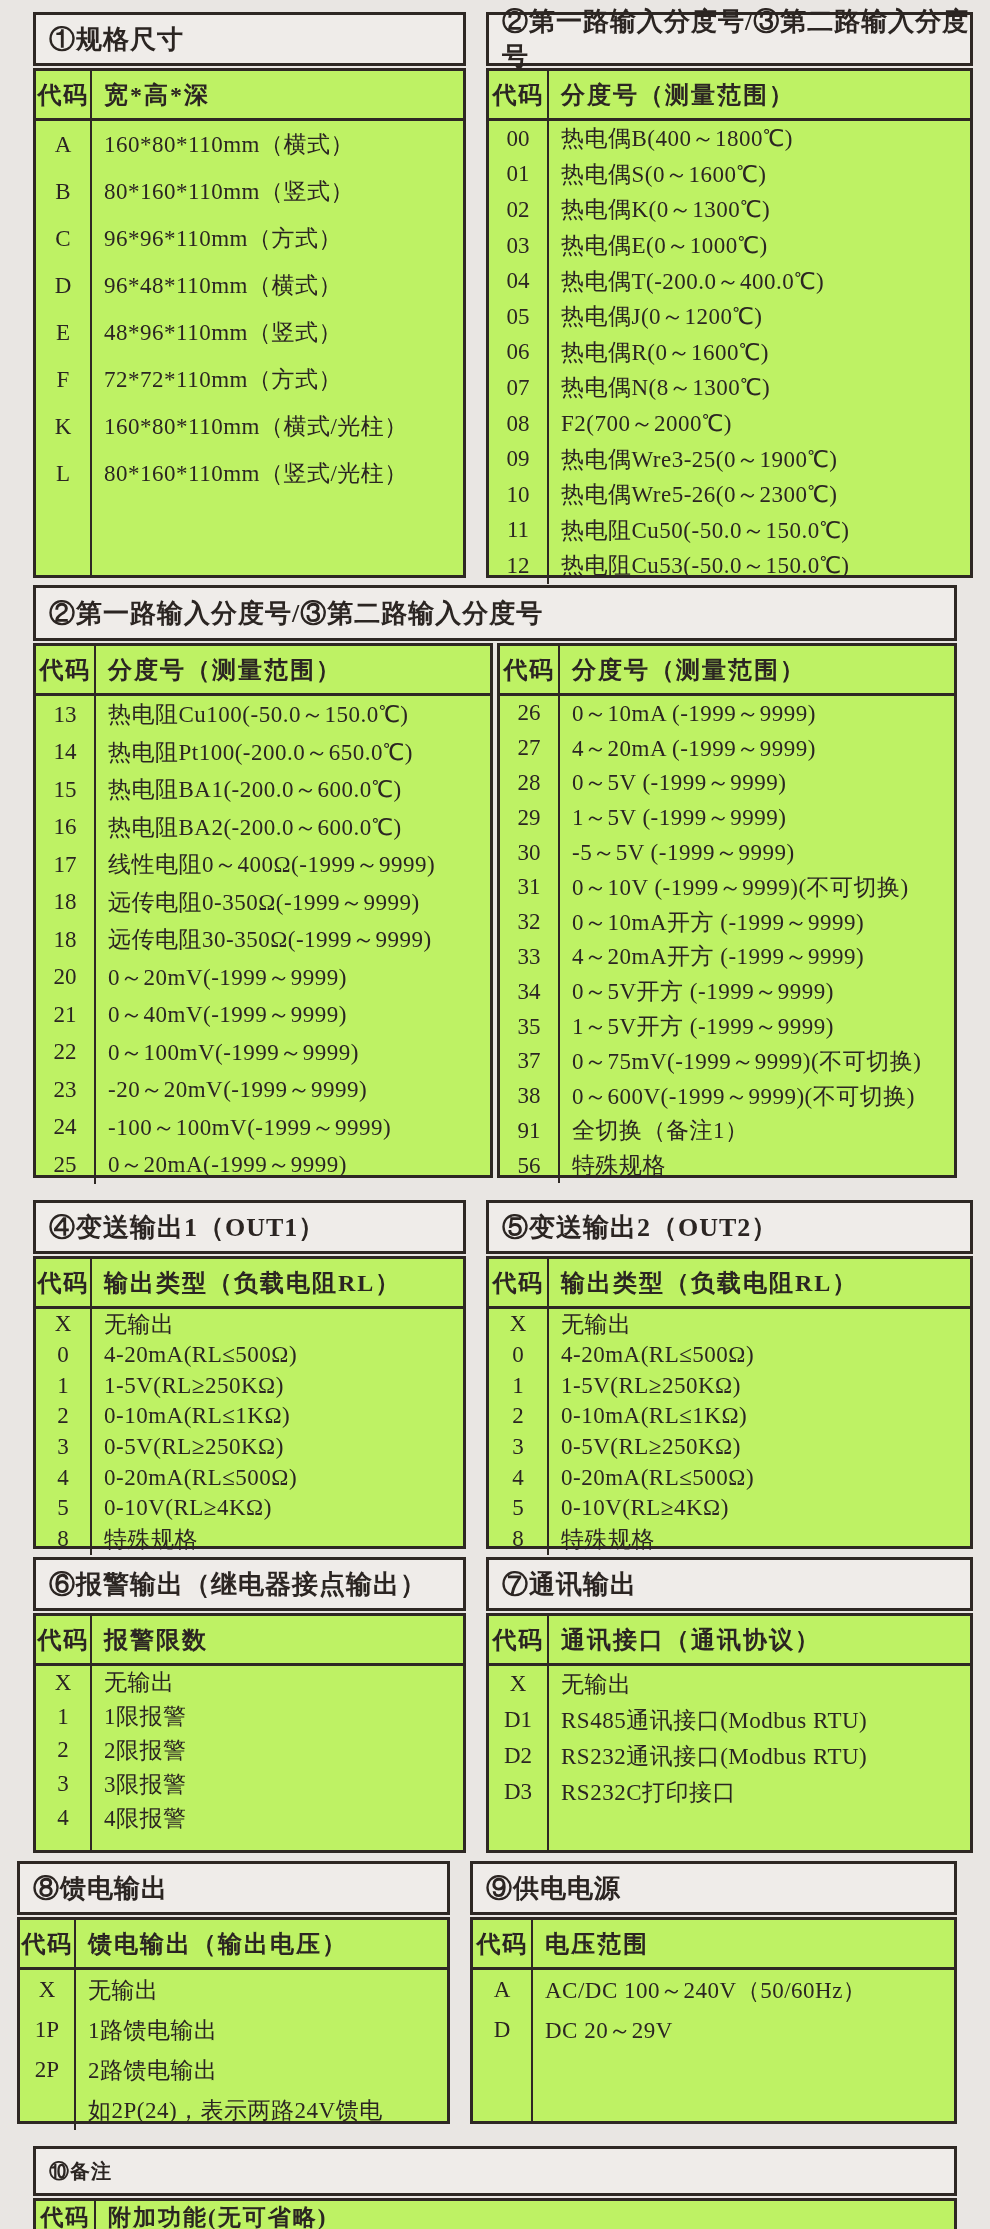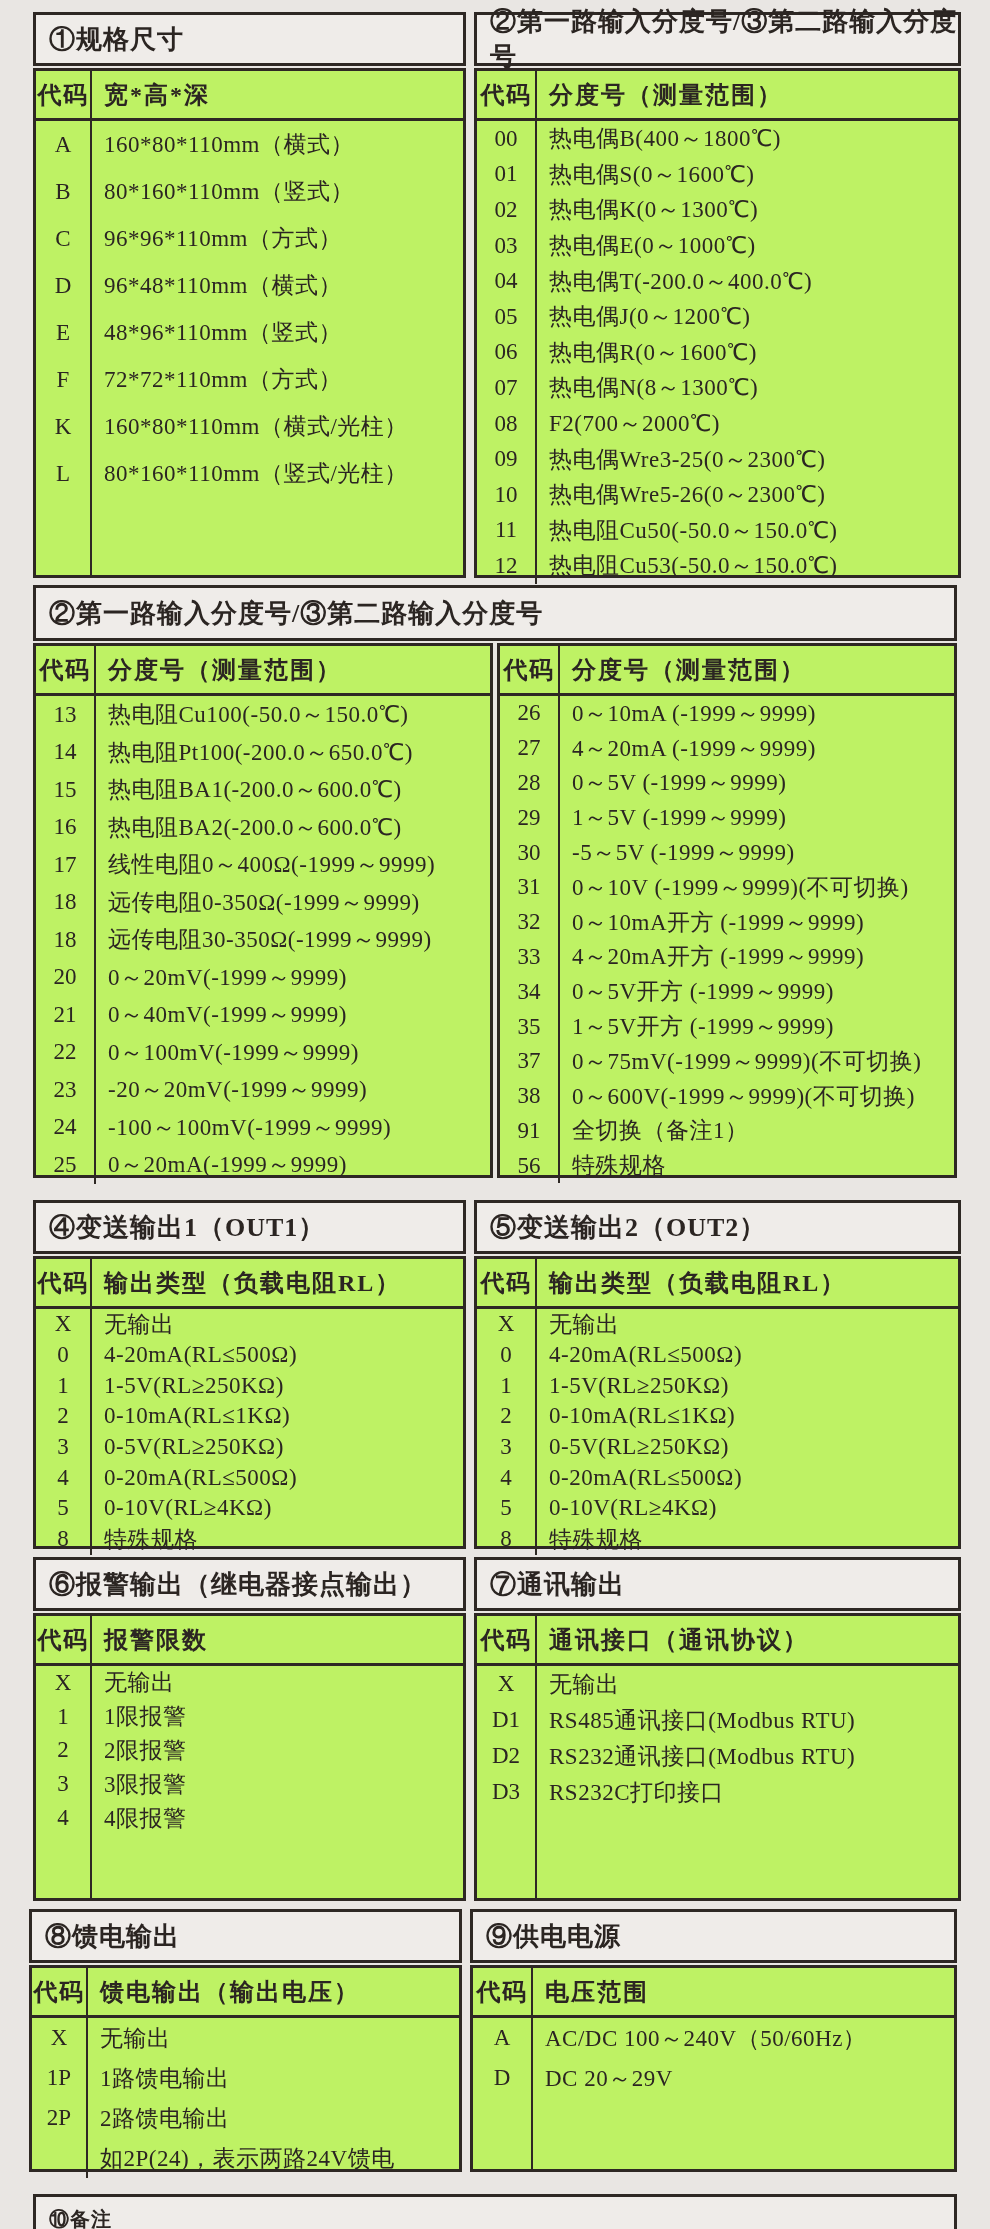--- a/index.html
+++ b/index.html
@@ -7,21 +7,21 @@
     width:990px; height:2229px;
     background:#e9e6e3;
     font-family:"Liberation Serif", serif;
     color:#2b2522;
     position:relative;
   }
   .wrap {
     position:absolute; left:33px; top:12px; width:924px;
     display:flex; flex-direction:column;
   }
-  .band { display:flex; gap:8px; }
+  .band { display:flex; gap:20px; }
   .col-l { width:433px; flex:none; display:flex; flex-direction:column; }
   .col-r { width:487px; flex:none; display:flex; flex-direction:column; }
   .full  { width:924px; display:flex; flex-direction:column; }
 
   .titlebox {
     flex:none; height:48px;
     border:3px solid #2e2824; background:#efece9;
     display:flex; align-items:center; padding-left:13px;
     font-weight:bold; font-size:26px; letter-spacing:1px;
   }
@@ -44,21 +44,21 @@
   }
   .td.desc { flex:1; padding-left:12px; padding-right:4px; letter-spacing:0.5px; white-space:nowrap; overflow:hidden; }
   .thead .td.desc { letter-spacing:2px; }
   .col-r .td.code, .full .td.code { --cw:58px; }
 
   .mt7 { margin-top:7px; } .mt5 { margin-top:22px; } .mt8 { margin-top:8px; }
   .subrow { flex:1; margin-top:2px; display:flex; gap:4px; min-height:0; }
   .subrow .bodybox { margin-top:0; }
   
   .b1 { height:566px; } .b2 { height:593px; } .b3 { height:349px; }
-  .b4 { height:344px;border-radius:26px; } .b5 { height:263px;justify-content:flex-end; } .b6 { height:120px; }
+  .b4 { height:296px;border-radius:26px; } .b5 { height:263px;justify-content:flex-end; } .b6 { height:120px; }
   .b6 .titlebox { height:44px; font-size:20px; }
   .b6 .thead { height:33px; border-bottom-width:2px; font-size:23px; }
   .b6 .trow { font-size:23px; }
 </style>
 </head>
 <body>
 
 <div class="wrap">
 
   <div class="band b1">
@@ -148,21 +148,21 @@
             <div class="trow">
               <div class="td code">07</div>
               <div class="td desc">热电偶N(8～1300℃)</div>
             </div>
             <div class="trow">
               <div class="td code">08</div>
               <div class="td desc">F2(700～2000℃)</div>
             </div>
             <div class="trow">
               <div class="td code">09</div>
-              <div class="td desc">热电偶Wre3-25(0～2300℃)</div>
+              <div class="td desc">热电偶Wre3-25(0～1900℃)</div>
             </div>
             <div class="trow">
               <div class="td code">10</div>
               <div class="td desc">热电偶Wre5-26(0～2300℃)</div>
             </div>
             <div class="trow">
               <div class="td code">11</div>
               <div class="td desc">热电阻Cu50(-50.0～150.0℃)</div>
             </div>
             <div class="trow">

